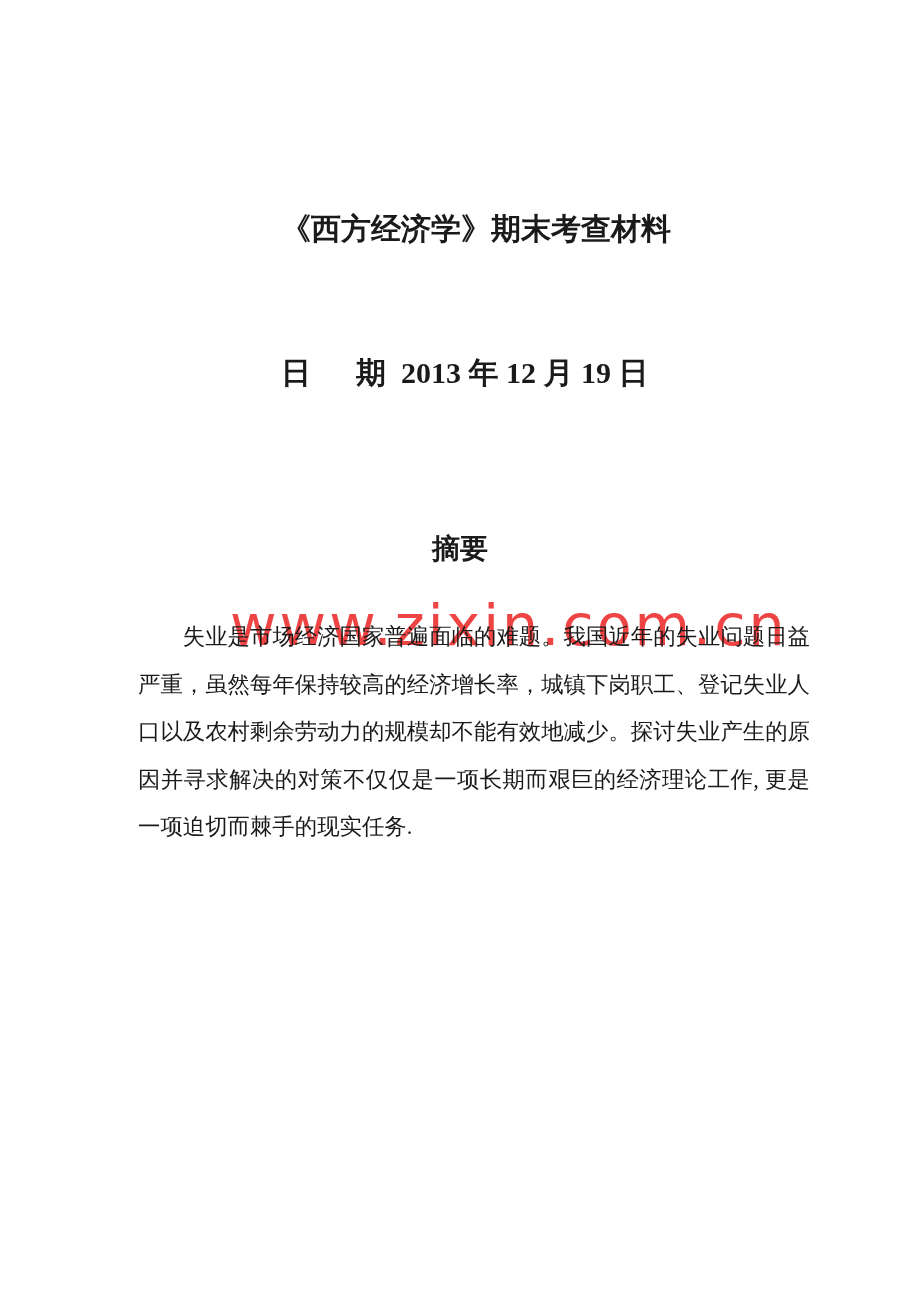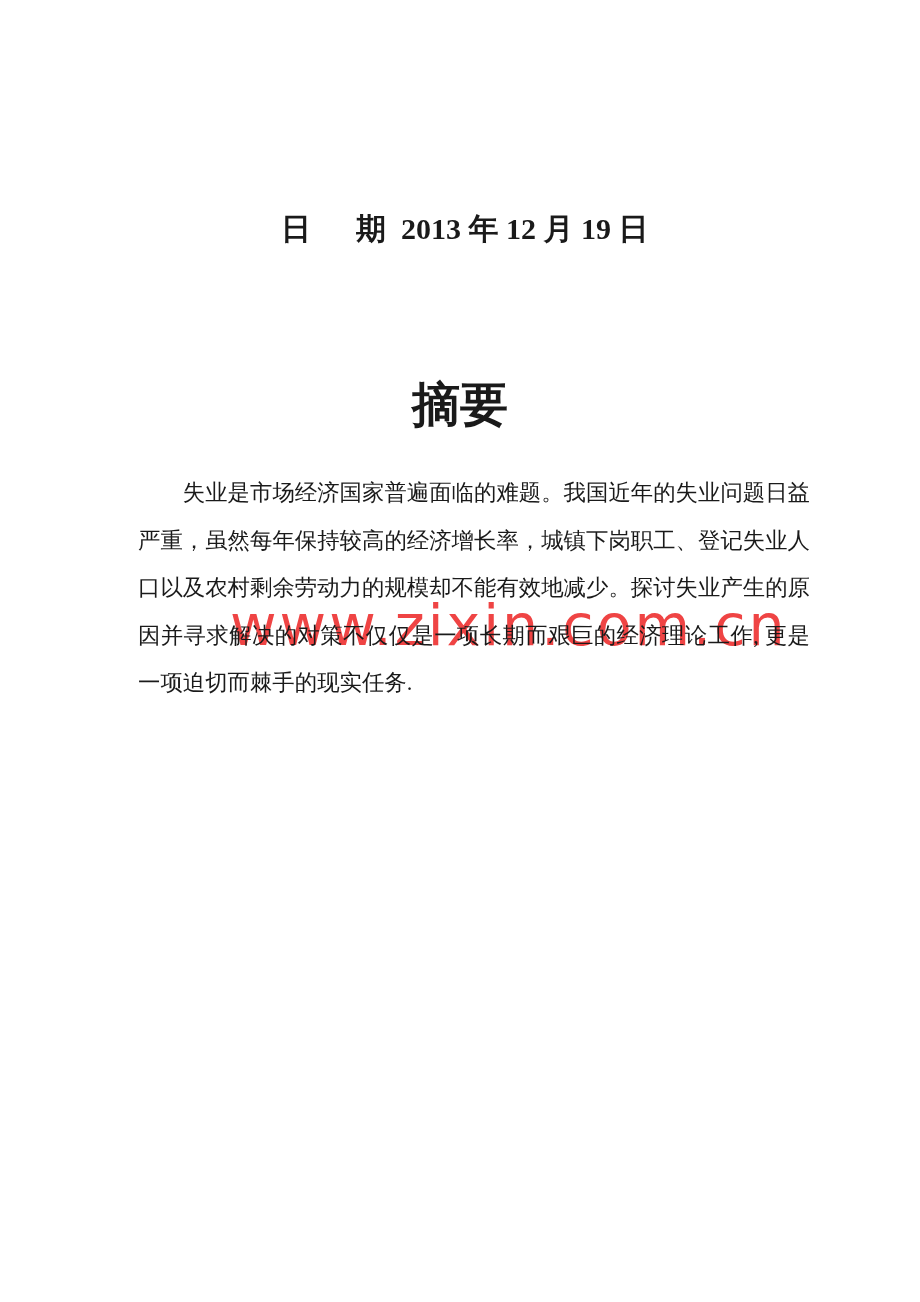--- a/index.html
+++ b/index.html
@@ -36,21 +36,21 @@
   .title-block {
     margin: 109px 0 0 281px;
     font-size: 30px;
     font-weight: bold;
     line-height: 48px;
     white-space: pre;
   }
   .abstract-heading {
     margin: 30px 0 0 0;
     text-align: center;
-    font-size: 48px;
+    font-size: 28px;
     font-weight: bold;
     line-height: 52px;
   }
   .abstract {
     width: 672px;
     margin: 38px 0 0 138px;
     font-size: 22.4px;
     line-height: 47.5px;
     text-align: justify;
     text-indent: 2em;
@@ -58,20 +58,21 @@
 </style>
 </head>
 <body>
 
 <div class="page">
   <div class="watermark">www.zixin.com.cn</div>
 
   <div class="content">
 
     <div class="title-block">
+      <div>《西方经济学》期末考查材料</div>
       <div>日      期  2013 年 12 月 19 日</div>
     </div>
 
     <div class="abstract-heading">摘要</div>
 
     <p class="abstract">失业是市场经济国家普遍面临的难题。我国近年的失业问题日益严重，虽然每年保持较高的经济增长率，城镇下岗职工、登记失业人口以及农村剩余劳动力的规模却不能有效地减少。探讨失业产生的原因并寻求解决的对策不仅仅是一项长期而艰巨的经济理论工作, 更是一项迫切而棘手的现实任务.</p>
 
   </div>
 </div>
 

